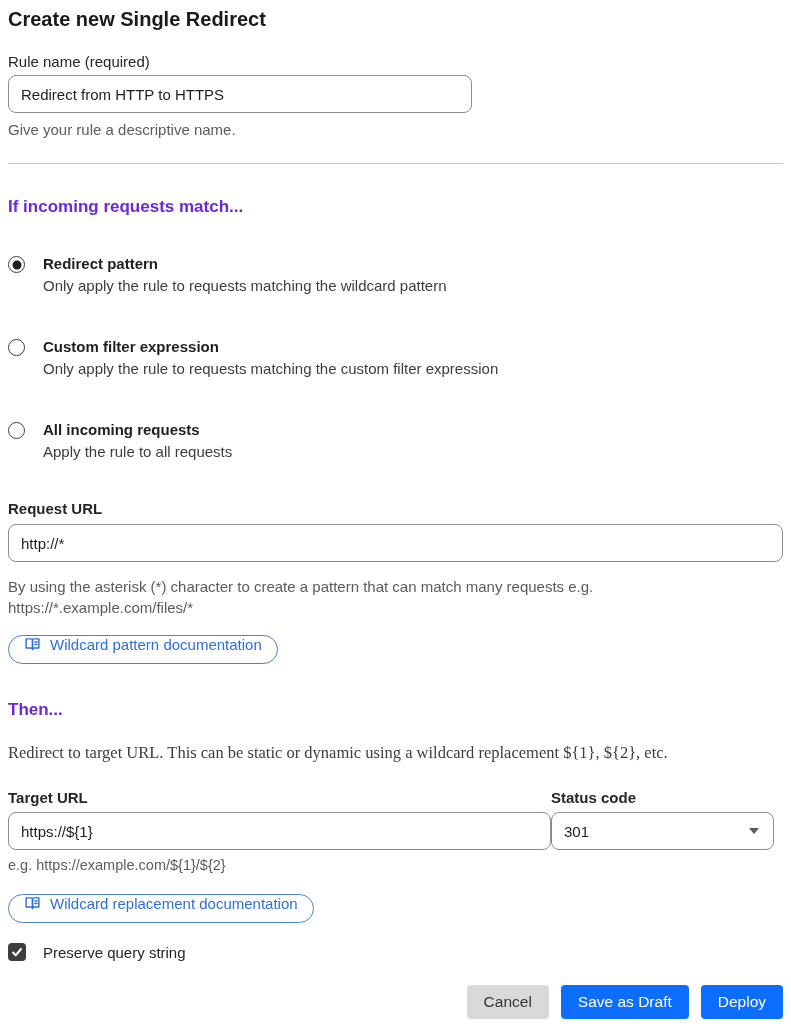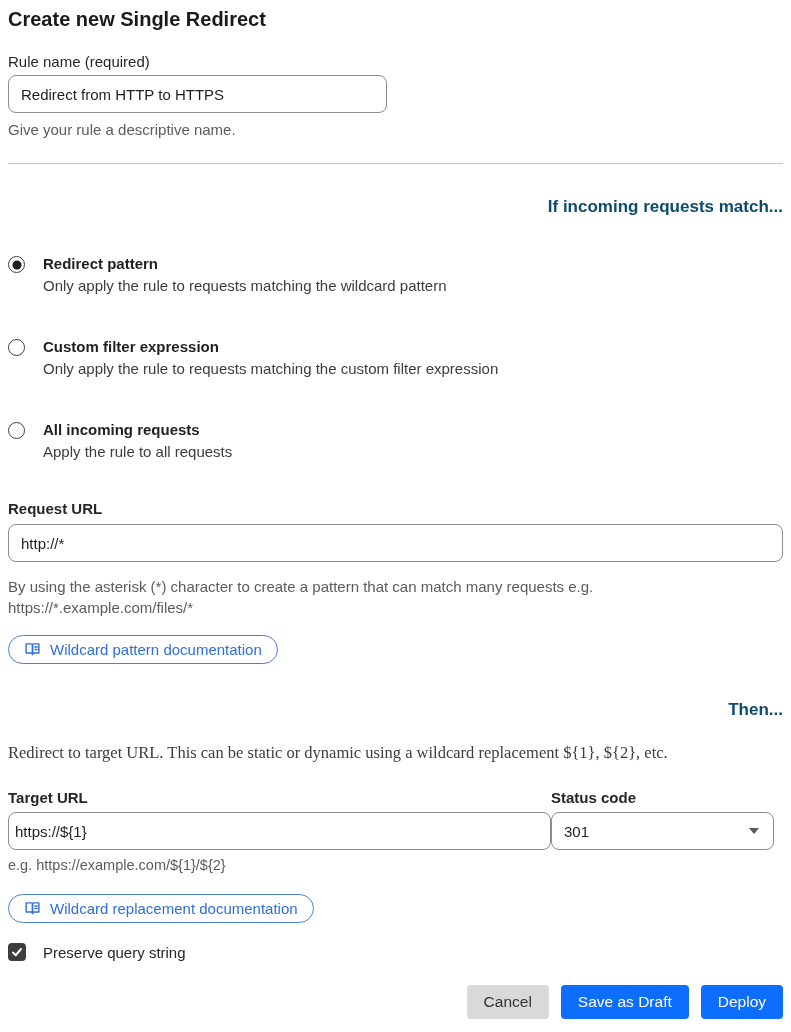--- a/index.html
+++ b/index.html
@@ -24,26 +24,26 @@
     border-radius: 8px;
     font-family: "Liberation Sans", sans-serif;
     font-size: 15px; color: #1f1f1f;
     padding: 0 12px;
     background: #fff;
     outline: none;
   }
   .helper { font-size: 15px; color: #5c5c5c; line-height: 21px; }
 
   .rule-name-group { margin-top: 22px; }
-  .rule-name-group .text-input { margin-top: 5px; width: 379px; }
+  .rule-name-group .text-input { margin-top: 5px; width: 464px; }
   .rule-name-group .helper { margin-top: 6px; }
 
   .divider { border: none; border-top: 1px solid #c6c6c6; margin-top: 23px; }
 
-  .section-heading { font-size: 17px; font-weight: 700; color: #0c4a6e; text-align: right; }
+  .section-heading { font-size: 17px; font-weight: 700; color: #6d28d9; }
   .match-heading { margin-top: 33px; }
 
   .radio-option { display: flex; margin-top: 38px; }
   .radio-option + .radio-option { margin-top: 44px; }
   .radio-circle {
     flex: 0 0 auto;
     width: 17px; height: 17px;
     border: 1.5px solid #3d3d3d;
     border-radius: 50%;
     margin-top: 1px;
@@ -60,41 +60,41 @@
   }
   .radio-texts { margin-left: 18px; }
   .radio-label { font-size: 15px; font-weight: 700; color: #1f1f1f; cursor: pointer; }
   .radio-desc { font-size: 15px; color: #3d3d3d; margin-top: 5px; }
 
   .request-url-group { margin-top: 40px; }
   .request-url-group .text-input { margin-top: 7px; width: 775px; }
   .request-url-group .helper { margin-top: 14px; }
 
   .doc-pill {
-    display: inline-flex; align-items: center; gap: 9px;
+    display: inline-flex; align-items: flex-start; gap: 9px;
     height: 29px; padding: 0 15px;
     border: 1px solid #4a7fd6;
     border-radius: 15px;
     background: #fff;
     color: #2f6fd8;
     font-family: "Liberation Sans", sans-serif;
     font-size: 15px;
     cursor: pointer;
   }
   .doc-pill svg { display: block; }
   .pill-1 { margin-top: 17px; }
   .pill-2 { margin-top: 18px; }
 
   .then-heading { margin-top: 36px; }
   .then-desc { margin-top: 23px; font-size: 16.5px; color: #3a3d41; font-family: Liberation Serif, serif; }
 
   .target-row { display: flex; margin-top: 26px; }
   .target-col { width: 543px; }
   .status-col { width: 223px; }
-  .target-col .text-input { margin-top: 6px; width: 543px; padding-left: 6px; }
+  .target-col .text-input { margin-top: 6px; width: 543px; }
   .target-col .helper { margin-top: 5px; font-size: 14.5px; }
   .select-box {
     margin-top: 6px;
     height: 38px; width: 223px;
     border: 1px solid #8c8c8c;
     border-radius: 8px;
     display: flex; align-items: center; justify-content: space-between;
     padding: 0 14px 0 12px;
     font-size: 15px; color: #1f1f1f;
     cursor: pointer;

